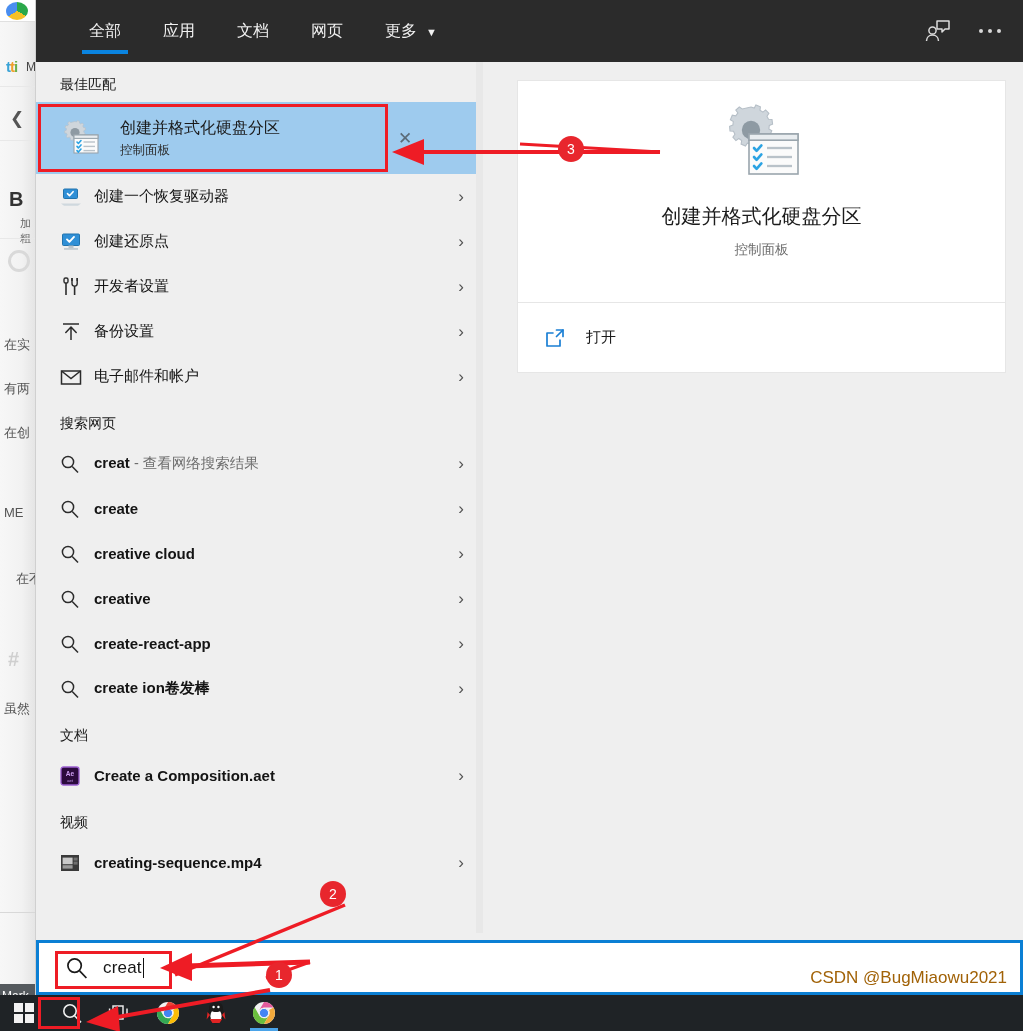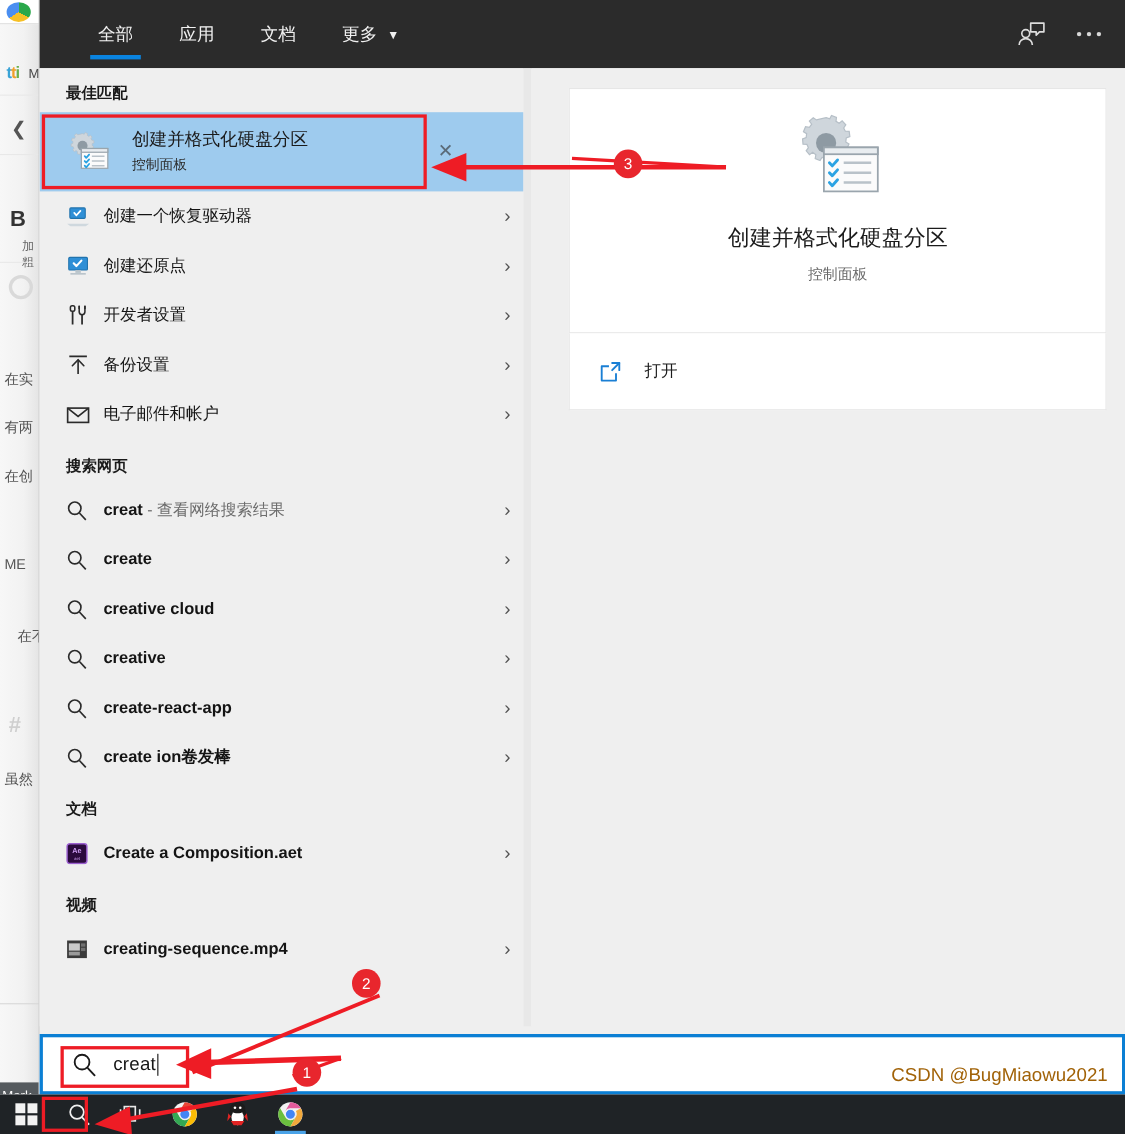--- a/index.html
+++ b/index.html
@@ -63,21 +63,21 @@
   .hdr-icon { color:#dcdcdc; cursor:default; display:flex; align-items:center; justify-content:center; }
   .dots { display:flex; gap:5px; }
   .dots i { width:4px; height:4px; border-radius:50%; background:#d8d8d8; display:block; }
 
   
   .body-wrap { position:absolute; left:0; top:62px; width:987px; height:871px; }
   .left-col { position:absolute; left:0; top:0; width:440px; height:871px; background:#efefef; overflow:hidden; }
   .divider-col { position:absolute; left:440px; top:0; width:7px; height:871px; background:#e8e8e8; }
   .right-col { position:absolute; left:447px; top:0; width:540px; height:871px; background:#efefef; }
 
-  .sec-title { font-size:14px; font-weight:bold; color:#1a1a1a; padding:14px 0 8px 24px; }
+  .sec-title { font-size:14px; font-weight:normal; color:#1a1a1a; padding:14px 0 8px 24px; }
 
   
   .best-row { position:relative; margin:0 0 0 0; height:72px; background:#9ecbee;
               display:flex; align-items:center; padding-left:24px; }
   .best-ann { position:absolute; left:2px; top:2px; width:350px; height:68px;
               border:3px solid #ee1c25; pointer-events:none; }
   .best-icon { width:40px; height:40px; position:relative; flex:0 0 40px; }
   .best-texts { margin-left:20px; }
   .best-title { font-size:16px; color:#1b1b1b; line-height:1.35; }
   .best-sub { font-size:12.5px; color:#2b2b2b; margin-top:4px; }
@@ -181,20 +181,24 @@
         </div>
         <div class="tab">
           <span>应用</span>
 
         </div>
         <div class="tab">
           <span>文档</span>
 
         </div>
         <div class="tab">
+          <span>网页</span>
+
+        </div>
+        <div class="tab">
           <span>更多</span>
           <span class="tab-caret">▼</span>
 
         </div>
       </div>
       <div class="header-actions">
         <div class="hdr-icon">
           <svg width="26" height="24" viewBox="0 0 26 24">
             <circle cx="7.5" cy="11.5" r="3.6" fill="none" stroke="#dcdcdc" stroke-width="1.5"></circle>
             <path d="M1.5 22c0-3.6 2.7-5.9 6-5.9s6 2.3 6 5.9" fill="none" stroke="#dcdcdc" stroke-width="1.5"></path>

